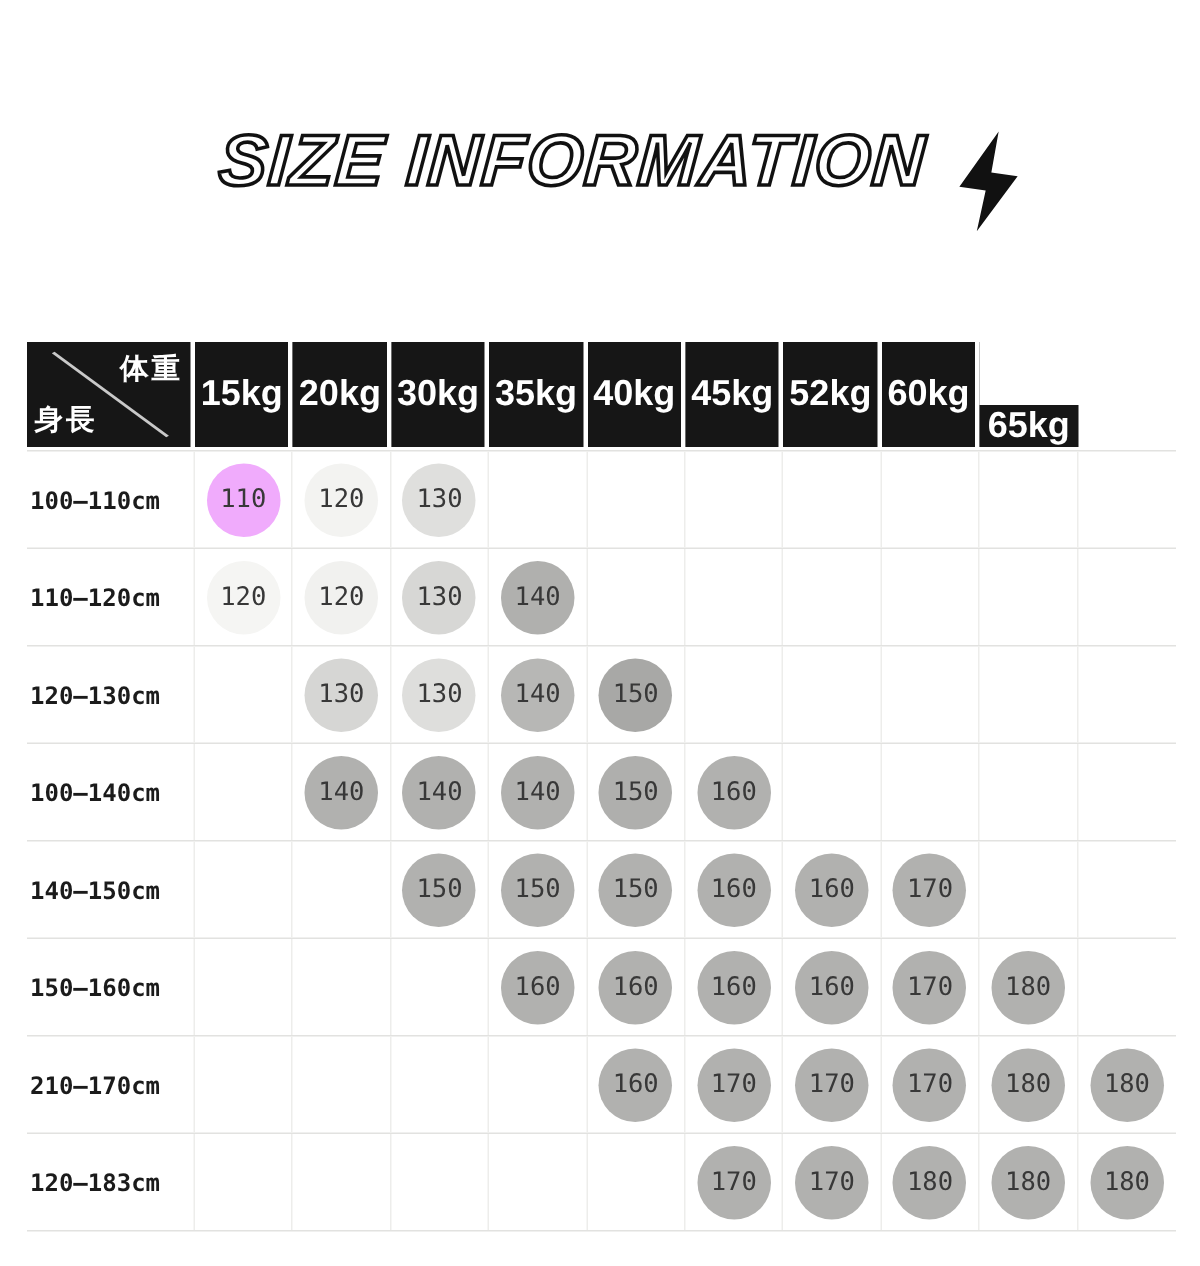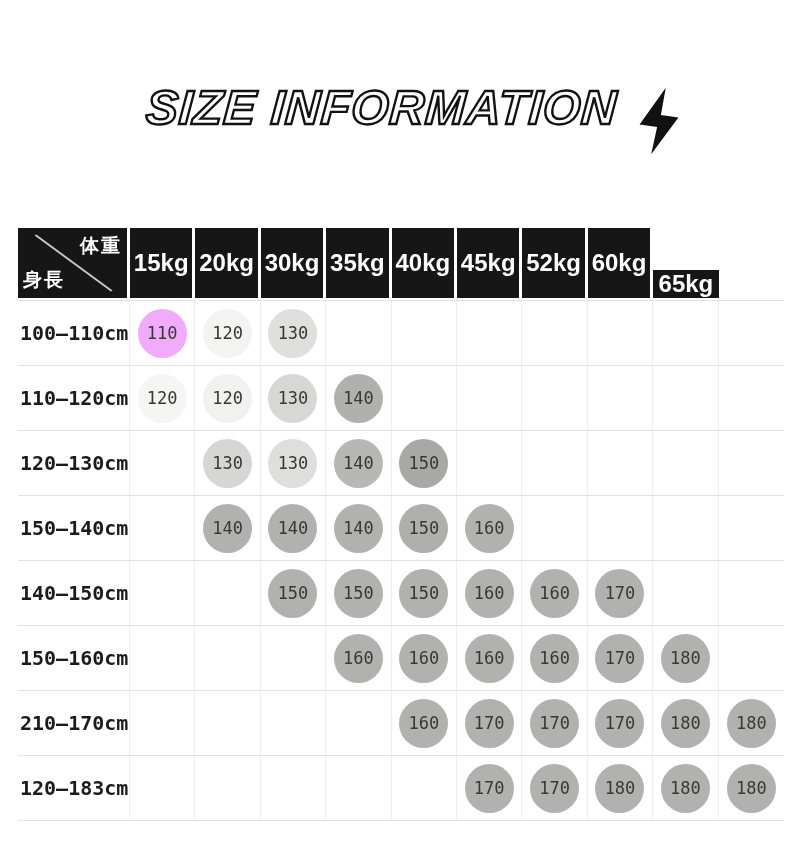--- a/index.html
+++ b/index.html
@@ -112,21 +112,21 @@
     border-right: 1px solid var(--grid-line-v, #ededeb);
     display: flex;
     align-items: center;
     justify-content: center;
   }
   .td:last-child { border-right: none; }
   .td.label {
     justify-content: flex-start;
     padding-left: 2px;
     font-family: "DejaVu Sans Mono", monospace;
-    font-size: 20px;
+    font-size: 16px;
     font-weight: bold;
     color: #1b1b1b;
     letter-spacing: 0px;
     white-space: nowrap;
   }
   .circle {
     width: 49px;
     height: 49px;
     border-radius: 50%;
     display: flex;
@@ -226,21 +226,21 @@
           <div class="td">
             <div class="circle" style="background: rgb(168, 168, 166);">150</div>
           </div>
           <div class="td"></div>
           <div class="td"></div>
           <div class="td"></div>
           <div class="td"></div>
           <div class="td"></div>
         </div>
         <div class="tr">
-          <div class="td label">150—140cm</div>
+          <div class="td label">100—140cm</div>
           <div class="td"></div>
           <div class="td">
             <div class="circle" style="background: rgb(177, 177, 175);">140</div>
           </div>
           <div class="td">
             <div class="circle" style="background: rgb(177, 177, 175);">140</div>
           </div>
           <div class="td">
             <div class="circle" style="background: rgb(177, 177, 175);">140</div>
           </div>

